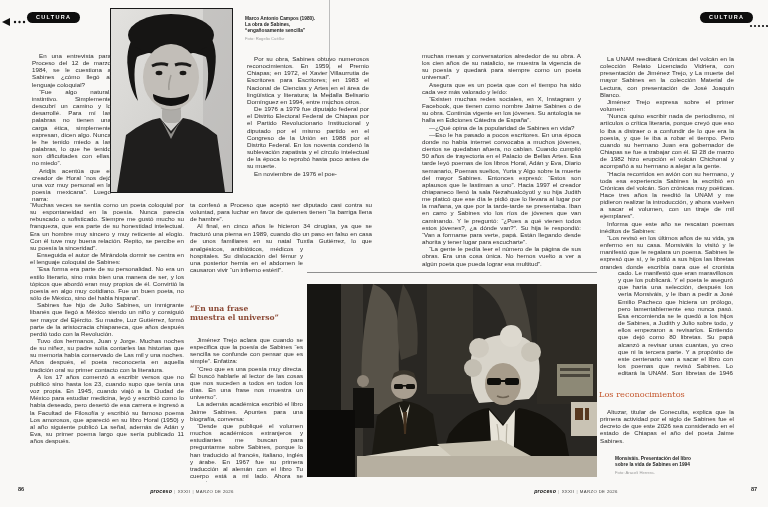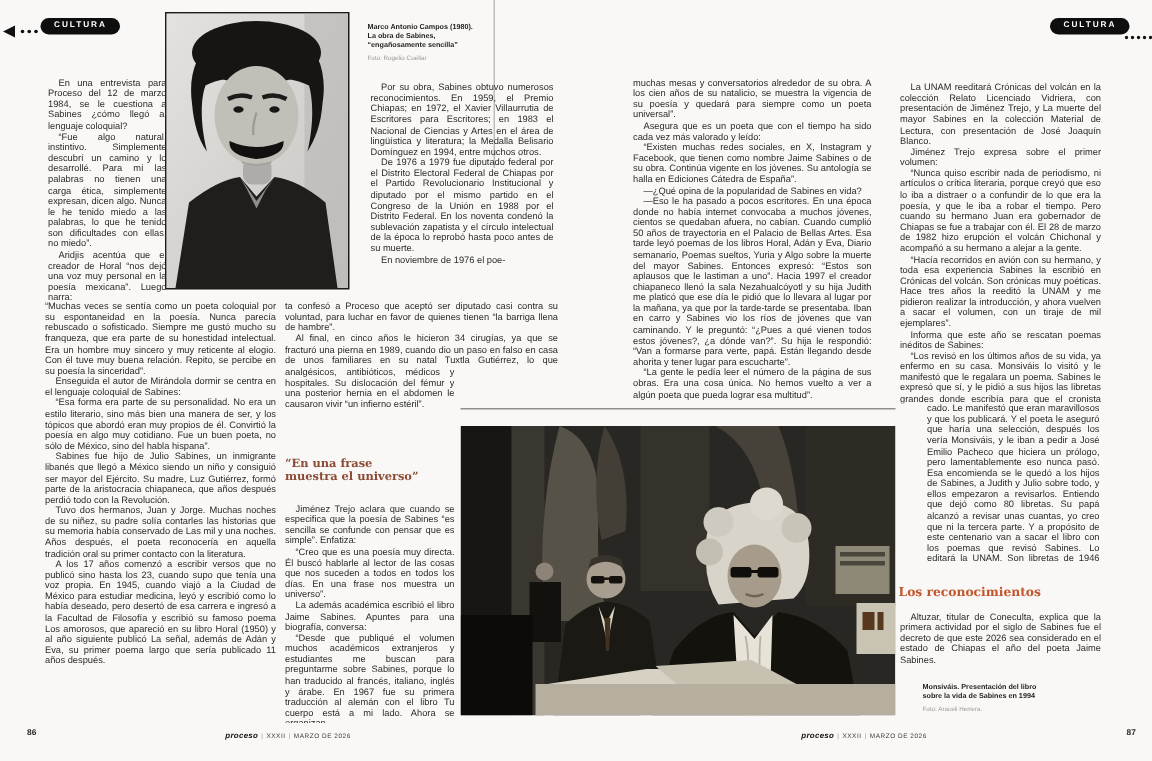--- a/index.html
+++ b/index.html
@@ -18,21 +18,21 @@
   .hrule { position:absolute; height:1px; background:#8f8f8f; }
 
   
   .col { position:absolute; overflow:hidden; text-align:justify; color:var(--body-text,#2b2b2b); }
   .col p { font-size:6.2px; line-height:7.15px; text-indent:7px; hyphens:none; }
   .col.cont p:first-child { text-indent:0; }
 
   
   .quote-head { position:absolute; font-family:"DejaVu Serif", serif; font-weight:bold;
                 font-size:7.6px; line-height:8.6px; color:var(--heading-quote,#8c4a36); white-space:pre-line; }
-  .section-head { position:absolute; font-family:"DejaVu Serif", serif; font-weight:bold;
+  .section-head { position:absolute; font-family:"DejaVu Serif", serif; font-weight:normal;
                   font-size:8.2px; color:var(--heading-section,#c3562c); }
 
   
   .caption { position:absolute; }
   .caption .cap-bold { font-size:4.8px; line-height:5.9px; font-weight:bold; color:#1e1e1e; white-space:pre-line; }
   .caption .cap-credit { font-size:4.2px; color:#9a9a9a; margin-top:2px; }
 
   
   .photo { position:absolute; overflow:hidden; }
   .photo-frame { border:1px solid #1a1a1a; }

